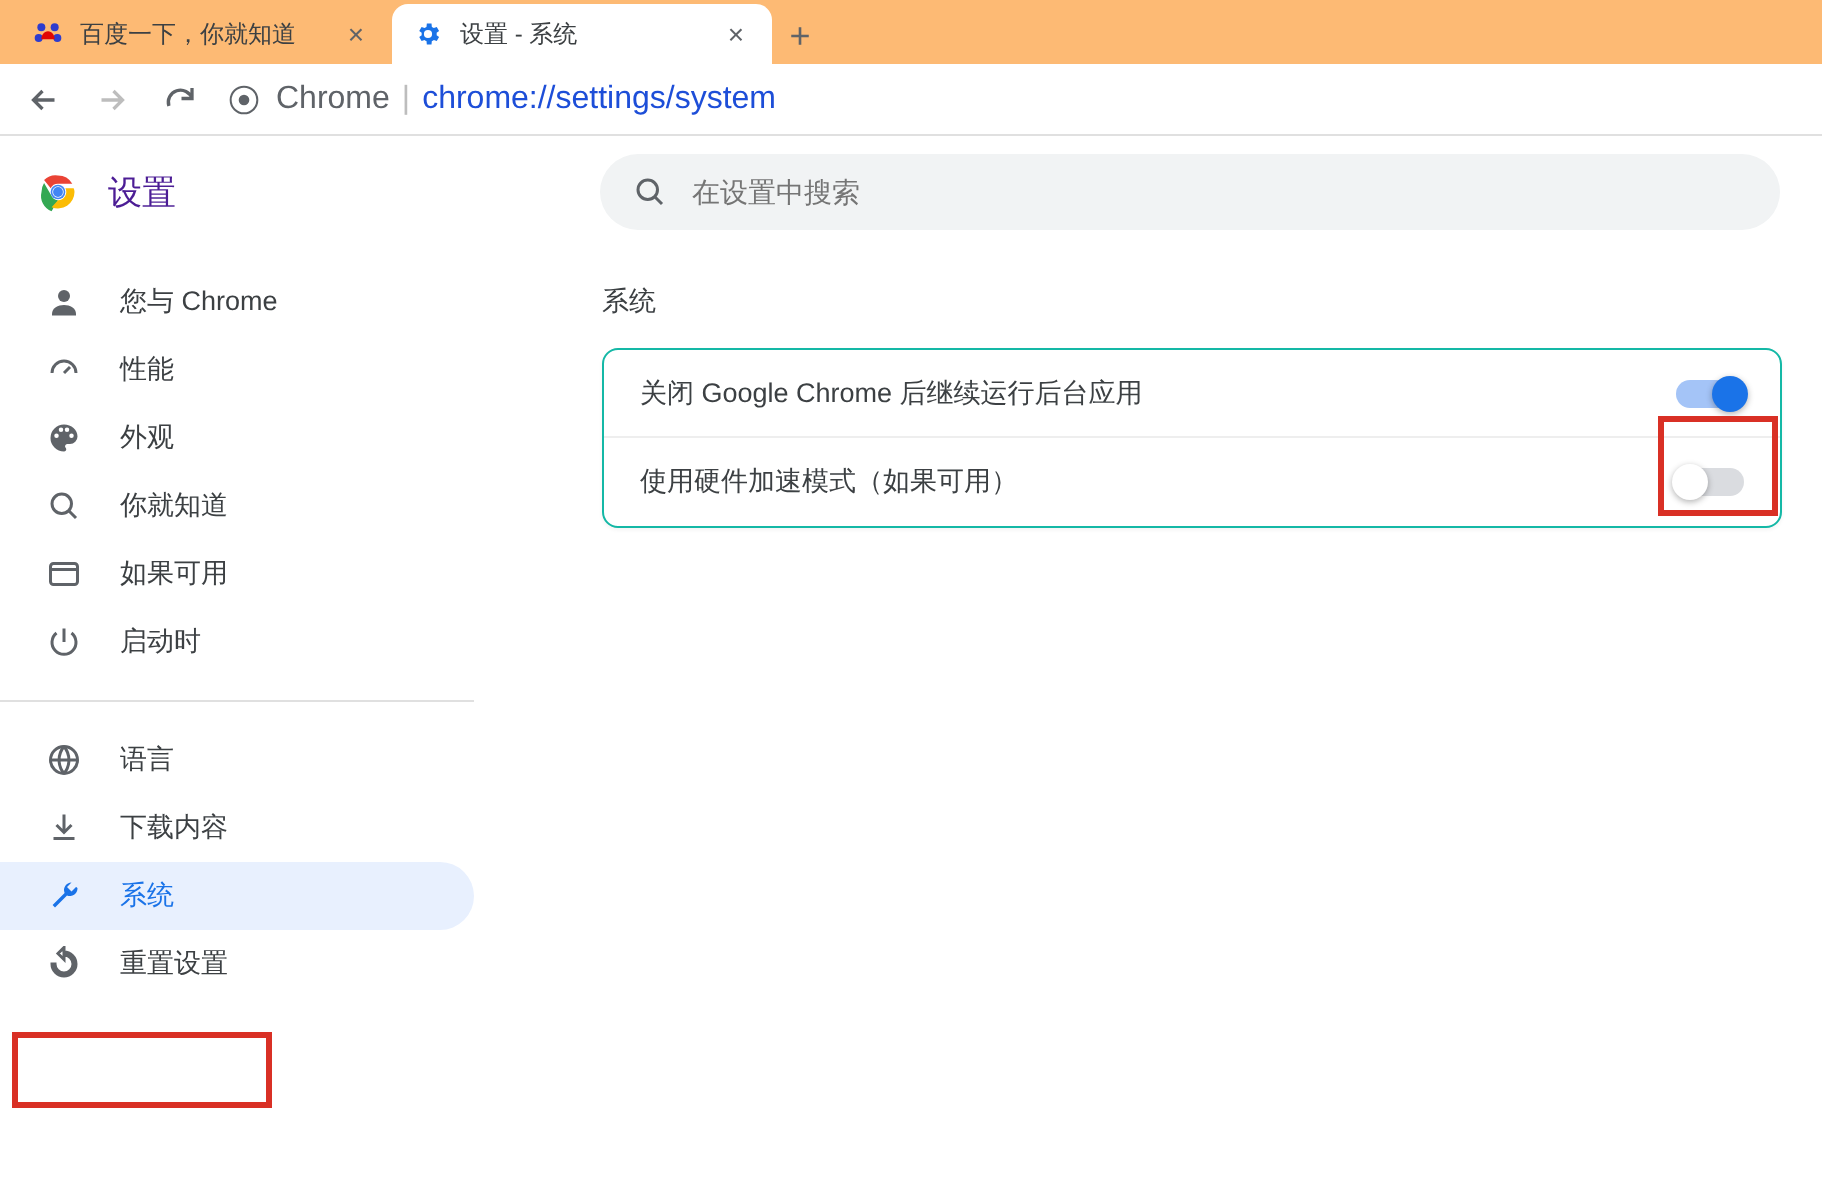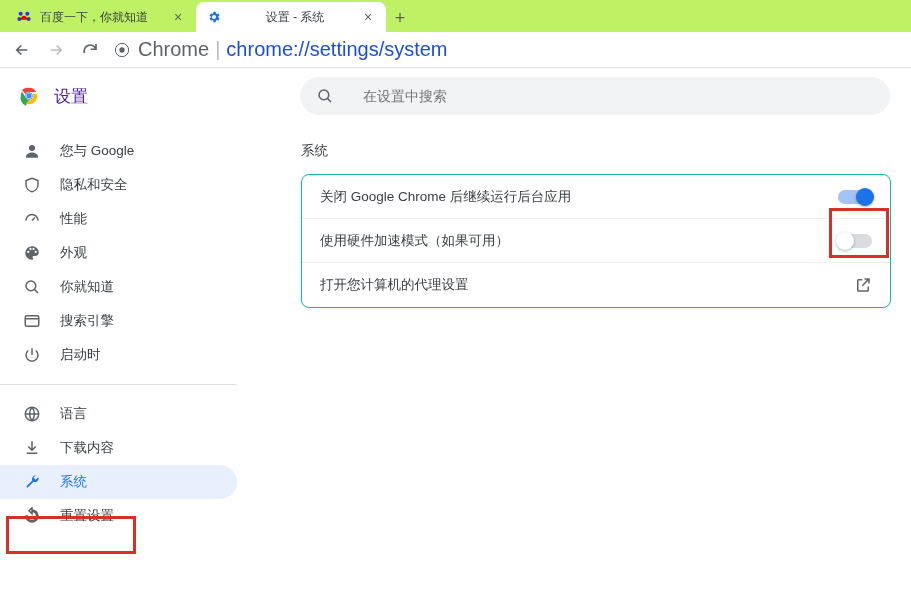--- a/index.html
+++ b/index.html
@@ -1,46 +1,46 @@
 <!DOCTYPE html>
 <html><head>
 <meta charset="utf-8">
 <style>
 * { margin:0; padding:0; box-sizing:border-box; font-family:"Microsoft YaHei",Arial,sans-serif; }
 body { background:#fff; width:911px; height:589px; overflow:hidden; position:relative; }
 
 
-.tabstrip { height:32px; background:#bef264; display:flex; align-items:flex-end; padding-left:6px; }
+.tabstrip { height:32px; background:#fdba74; display:flex; align-items:flex-end; padding-left:6px; }
 .tab { height:30px; display:flex; align-items:center; padding:0 10px; font-size:12px; color:#3c4043; border-top-left-radius:8px; border-top-right-radius:8px; min-width:190px; position:relative; }
-.tab.active { background:#fff;text-align:center; }
+.tab.active { background:#fff; }
 .tab .favicon { width:16px; height:16px; margin-right:8px; display:flex; align-items:center; justify-content:center; }
 .tab .title { flex:1; white-space:nowrap; overflow:hidden; text-overflow:ellipsis; }
 .tab .close { width:16px; height:16px; display:flex; align-items:center; justify-content:center; color:#5f6368; font-size:14px; }
 .newtab { width:28px; height:28px; display:flex; align-items:center; justify-content:center; color:#5f6368; font-size:18px; }
 
 
 .toolbar { height:36px; background:#fff; border-bottom:1px solid #e0e0e0; display:flex; align-items:center; padding:0 8px; gap:6px; }
 .nav-btn { width:28px; height:28px; display:flex; align-items:center; justify-content:center; color:#5f6368; border-radius:50%; }
 .nav-btn.disabled { color:#bdbdbd; }
-.omnibox { flex:1; display:flex; align-items:center; height:28px; font-size:20px; color:#5f6368; padding-left:4px; }
+.omnibox { flex:1; display:flex; align-items:center; height:28px; font-size:16px; color:#5f6368; padding-left:4px; }
 .omnibox .secure { margin-right:8px; display:flex; align-items:center; }
 .omnibox .prefix { color:#5f6368; }
 .omnibox .sep { margin:0 6px; color:#bdbdbd; }
 .omnibox .path { color:#1d4ed8; }
 
 
 .page { display:flex; height:calc(589px - 68px); }
 
 
 .settings-header { position:absolute; top:68px; left:0; right:0; height:56px; display:flex; align-items:center; }
 .settings-title-wrap { display:flex; align-items:center; gap:14px; padding-left:18px; width:300px; }
 .chrome-logo { width:22px; height:22px; }
 .settings-title { font-size:17px; color:#4c1d95; }
 .search-wrap { flex:1; display:flex; justify-content:flex-start; padding-right:20px; }
-.searchbox { width:590px; height:38px; background:#f1f3f4; border-radius:19px; display:flex; align-items:center; padding:0 16px; color:#5f6368; font-size:14px; gap:29px; }
+.searchbox { width:590px; height:38px; background:#f1f3f4; border-radius:19px; display:flex; align-items:center; padding:0 16px; color:#5f6368; font-size:14px; gap:12px; }
 .search-input { border:none; background:transparent; outline:none; flex:1; font-size:14px; color:#202124; }
 
 
 .sidebar { width:238px; padding-top:66px; }
 .side-item { height:34px; display:flex; align-items:center; gap:18px; padding-left:22px; font-size:13.5px; color:#3c4043; border-top-right-radius:17px; border-bottom-right-radius:17px; cursor:pointer; position:relative; }
 .side-item .icon { width:20px; height:20px; color:#5f6368; display:flex; align-items:center; justify-content:center; }
 .side-item.selected { background:#e8f0fe; color:#1a73e8; }
 .side-item.selected .icon { color:#1a73e8; }
 .side-sep { height:1px; background:#e0e0e0; margin:12px 0 12px 0; }
 
@@ -158,29 +158,21 @@
 <div class="page">
 
   <div class="sidebar">
     <div class="side-item">
       <span class="icon">
           <svg width="18" height="18" viewBox="0 0 24 24" fill="#5f6368">
             <circle cx="12" cy="8" r="4"></circle>
             <path d="M4 20c0-4 4-6 8-6s8 2 8 6v1H4z"></path>
           </svg>
         </span>
-      <span>您与 Google</span>
-    </div>
-    <div class="side-item">
-      <span class="icon">
-          <svg width="18" height="18" viewBox="0 0 24 24" fill="none" stroke="#5f6368" stroke-width="2">
-            <path d="M12 3l8 3v5c0 5-3.5 9-8 10-4.5-1-8-5-8-10V6z"></path>
-          </svg>
-        </span>
-      <span>隐私和安全</span>
+      <span>您与 Chrome</span>
     </div>
     <div class="side-item">
       <span class="icon">
           <svg width="18" height="18" viewBox="0 0 24 24" fill="none" stroke="#5f6368" stroke-width="2">
             <path d="M4 14a8 8 0 1116 0"></path>
             <path d="M12 14l4-4"></path>
           </svg>
         </span>
       <span>性能</span>
     </div>
@@ -201,21 +193,21 @@
         </span>
       <span>你就知道</span>
     </div>
     <div class="side-item">
       <span class="icon">
           <svg width="18" height="18" viewBox="0 0 24 24" fill="none" stroke="#5f6368" stroke-width="2">
             <rect x="3" y="5" width="18" height="14" rx="2"></rect>
             <path d="M3 9h18"></path>
           </svg>
         </span>
-      <span>搜索引擎</span>
+      <span>如果可用</span>
     </div>
     <div class="side-item">
       <span class="icon">
           <svg width="18" height="18" viewBox="0 0 24 24" fill="none" stroke="#5f6368" stroke-width="2">
             <path d="M12 3v9"></path>
             <path d="M7 6a8 8 0 1010 0"></path>
           </svg>
         </span>
       <span>启动时</span>
     </div>
@@ -269,26 +261,18 @@
           </span>
       </div>
       <div class="row">
         <span class="label">使用硬件加速模式（如果可用）</span>
         <span class="ctrl">
             <span class="toggle off">
               <span class="knob"></span>
             </span>
           </span>
       </div>
-      <div class="row">
-        <span class="label">打开您计算机的代理设置</span>
-        <span class="ctrl ext-icon">
-          <svg width="18" height="18" viewBox="0 0 24 24" fill="none" stroke="#5f6368" stroke-width="2">
-              <path d="M14 4h6v6M20 4l-9 9M19 14v5a1 1 0 01-1 1H6a1 1 0 01-1-1V6a1 1 0 011-1h5"></path>
-            </svg>
-        </span>
-      </div>
     </div>
   </div>
 </div>
 
 <div class="hl" style="left:6px; top:516px; width:130px; height:38px;"></div>
 <div class="hl" style="left:829px; top:208px; width:60px; height:50px;"></div>
 
 </body></html>

